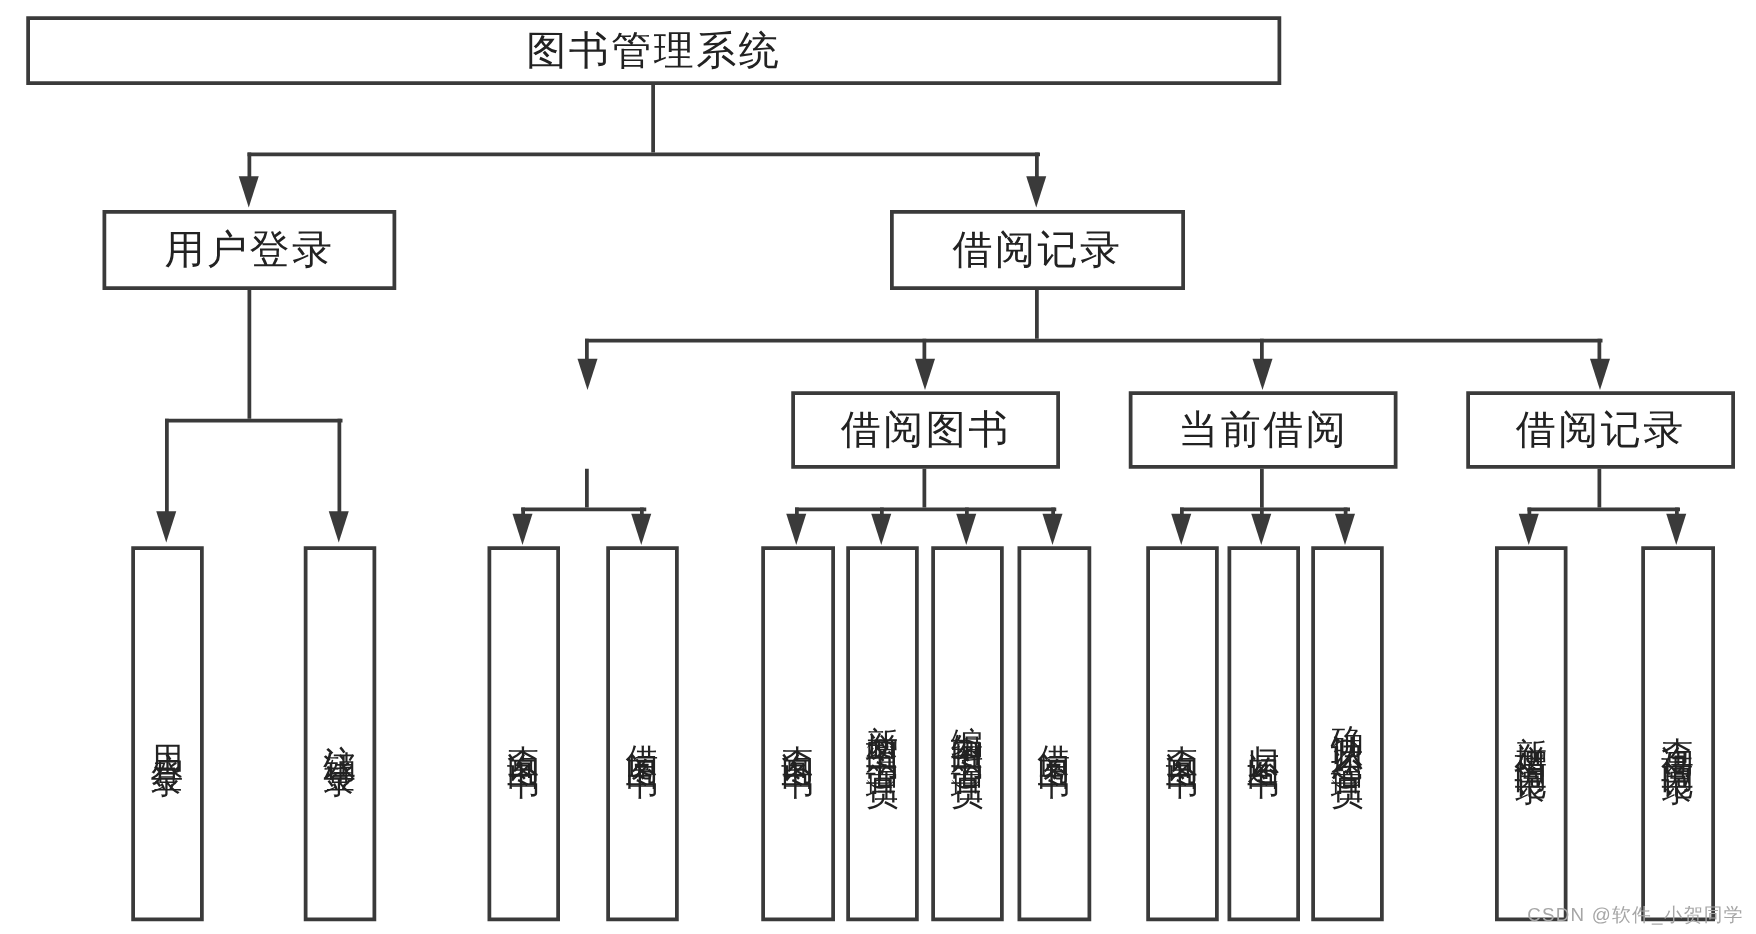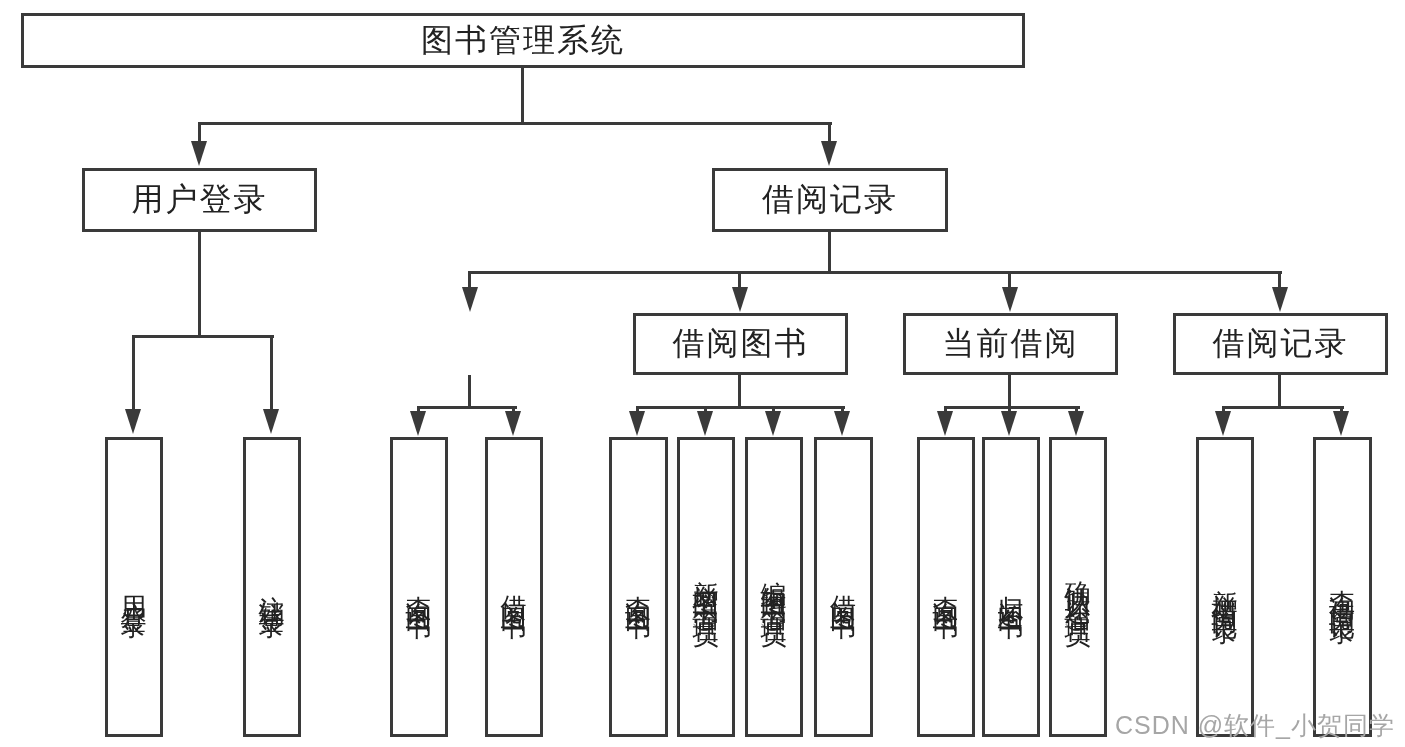--- a/index.html
+++ b/index.html
@@ -22,21 +22,21 @@
     font-size:26px;letter-spacing:6px;line-height:1;white-space:nowrap;
   }
   .hline{position:absolute;height:3px;background:var(--line);}
   .vline{position:absolute;width:3px;background:var(--line);}
   .arrow{
     position:absolute;width:0;height:0;
     border-left:8px solid transparent;border-right:8px solid transparent;
     border-top:25px solid var(--line);
   }
   .watermark{
-    position:absolute;right:10px;bottom:5px;font-size:25px;
+    position:absolute;right:10px;bottom:5px;font-size:15px;
     color:var(--muted);letter-spacing:1px;white-space:nowrap;
   }
 </style>
 </head>
 <body>
 
 <div id="canvas" style="--line: #3a3a3a; --text: #222222; --bg: #ffffff; --muted: #a6a6a6;">
 
   <div class="box h" style="left:21px;top:13px;width:1004px;height:55px">
     <span>图书管理系统</span>

